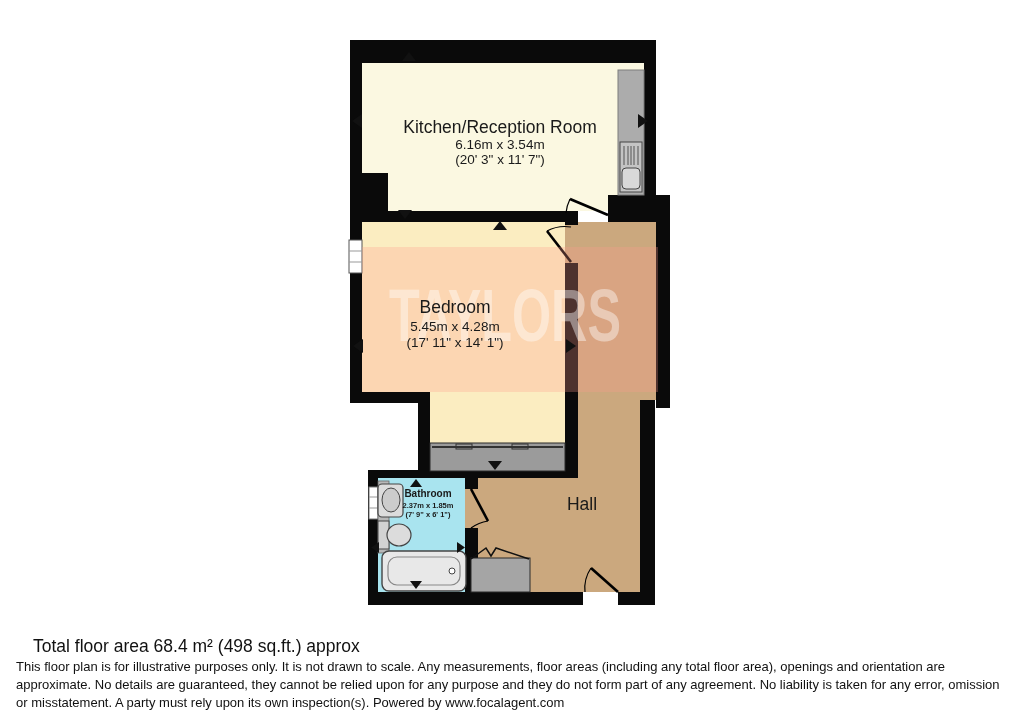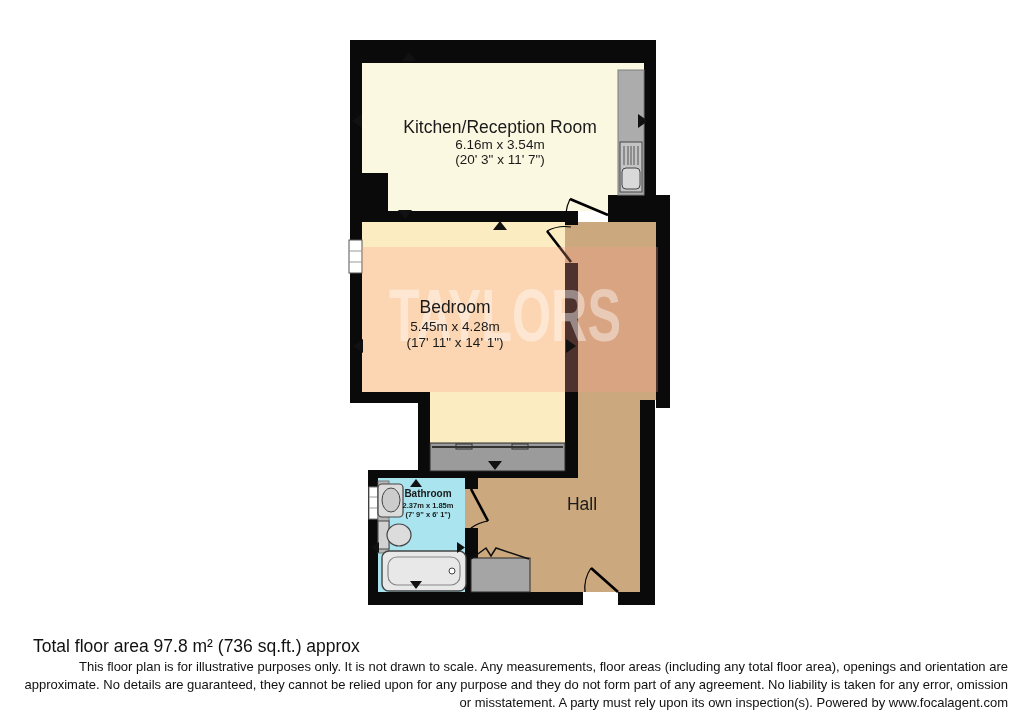--- a/index.html
+++ b/index.html
@@ -1,21 +1,21 @@
 <!DOCTYPE html>
 <html><head>
 <meta charset="utf-8">
 <style>
   html,body{margin:0;padding:0;background:#ffffff;}
   body{width:1024px;height:717px;position:relative;font-family:"Liberation Sans",sans-serif;overflow:hidden;}
   #plan-svg{position:absolute;left:0;top:0;}
   .room-label{fill:#1a1a1a;}
   .footer-title{position:absolute;left:33px;top:636px;font-size:17.5px;color:#111;white-space:nowrap;}
   .footer-disclaimer{position:absolute;left:50%;transform:translateX(-50%);top:658px;width:992px;
-    font-size:13px;line-height:1.37;color:#111;text-align:right;}
+    font-size:13px;line-height:1.37;color:#111;text-align:left;}
 </style>
 </head>
 <body>
 
 <svg id="plan-svg" width="1024" height="717" viewBox="0 0 1024 717">
 
   <polygon points="362,52 420,52 420,63 644,63 644,211 388,211 388,173 362,173" fill="#FBF8E1"></polygon>
   <polygon points="362,222 565,222 565,443 430,443 430,392 362,392" fill="#FBEDC1"></polygon>
   <polygon points="578,222 656,222 656,400 640,400 640,592 478,592 478,478 578,478" fill="#CBA87E"></polygon>
   <rect x="378" y="478" width="87" height="114" fill="#A9E4EF"></rect>
@@ -142,14 +142,14 @@
     <text x="455" y="347" font-size="13.5">(17' 11" x 14' 1")</text>
 
     <text x="428" y="497" font-size="10" font-weight="bold">Bathroom</text>
     <text x="428" y="508" font-size="7.5" font-weight="bold">2.37m x 1.85m</text>
     <text x="428" y="517" font-size="7.5" font-weight="bold">(7' 9" x 6' 1")</text>
 
     <text x="582" y="510" font-size="17.5">Hall</text>
   </g>
 </svg>
 
-<div class="footer-title">Total floor area 97.8 m² (736 sq.ft.) approx</div>
+<div class="footer-title">Total floor area 68.4 m² (498 sq.ft.) approx</div>
 <div class="footer-disclaimer">This floor plan is for illustrative purposes only. It is not drawn to scale. Any measurements, floor areas (including any total floor area), openings and orientation are approximate. No details are guaranteed, they cannot be relied upon for any purpose and they do not form part of any agreement. No liability is taken for any error, omission or misstatement. A party must rely upon its own inspection(s). Powered by www.focalagent.com</div>
 
 </body></html>

